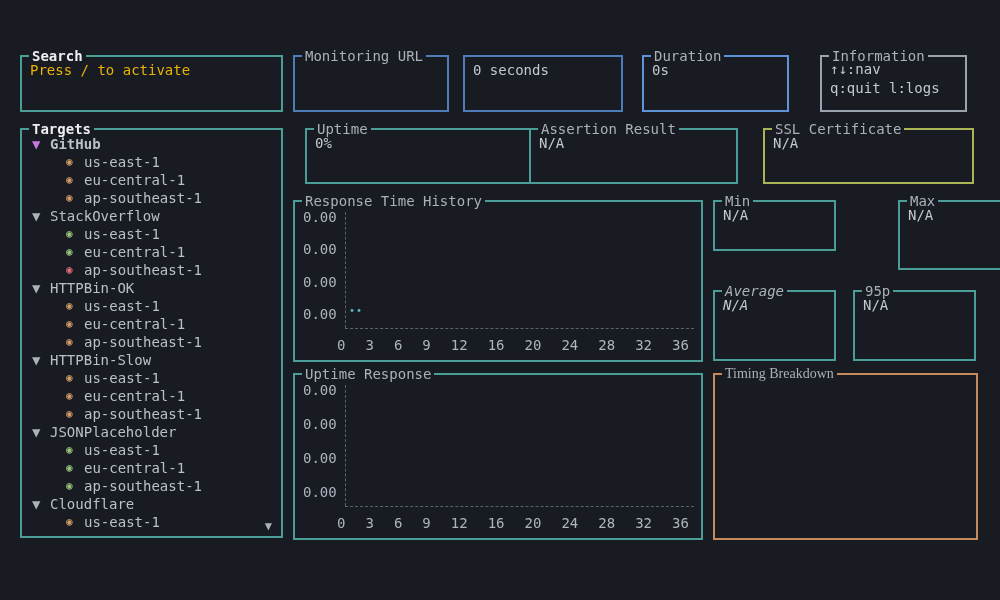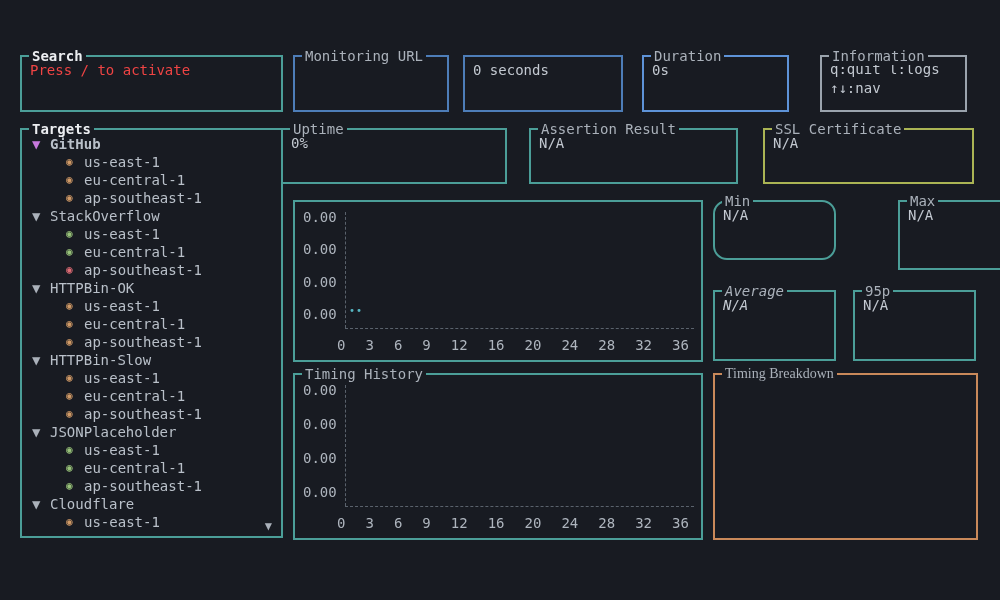--- a/index.html
+++ b/index.html
@@ -15,21 +15,21 @@
   .b-blue2{border-color:#5e93d8;}
   .b-gray{border-color:#9aa3ad;}
   .b-olive{border-color:#aab454;}
   .b-orange{border-color:#c9895a;}
   .ptitle{
     position:absolute;top:-10px;left:7px;background:#181b22;
     padding:0 3px;color:#aab1ba;line-height:18px;white-space:nowrap;
   }
   .ptitle.bold{color:#eceef1;font-weight:bold;}
   .pval{padding:4px 8px;line-height:18px;color:#c3c9d1;white-space:pre;}
-  .pval.dim{color:#ef4444;}
+  .pval.dim{color:#eab308;}
   
   .tree{position:absolute;inset:0;padding-top:5px;overflow:hidden;}
   .trow{display:flex;align-items:center;height:18px;line-height:18px;padding-left:10px;white-space:nowrap;}
   .trow.child{padding-left:44px;}
   .marker{width:18px;display:inline-block;flex:0 0 18px;}
   .c-gray{color:#aab1ba;}
   .c-purple{color:#c678dd;font-weight:bold;}
   .c-orange{color:#d19a66;}
   .c-green{color:#98c379;}
   .c-red{color:#e06c75;}
@@ -65,22 +65,22 @@
   </div>
 
   <div class="panel b-blue2" style="left:642px;top:55px;width:147px;height:57px;">
     <span class="ptitle">Duration</span>
     <div class="pval">0s</div>
   </div>
 
   <div class="panel b-gray" style="left:820px;top:55px;width:147px;height:57px;">
     <span class="ptitle">Information</span>
     <div class="info-body">
+      <div class="info-line">↑↓:nav</div>
       <div class="info-line">q:quit l:logs</div>
-      <div class="info-line">↑↓:nav</div>
     </div>
   </div>
 
   <div class="panel b-teal" style="left:20px;top:128px;width:263px;height:410px;">
     <span class="ptitle bold">Targets</span>
     <div class="tree">
       <div class="trow">
           <span class="marker c-purple">▼</span>
           <span class="tlabel c-purple">GitHub</span>
         </div>
@@ -165,36 +165,37 @@
           <span class="tlabel">Cloudflare</span>
         </div>
       <div class="trow child">
           <span class="marker c-orange icon-glyph">◉</span>
           <span class="tlabel">us-east-1</span>
         </div>
     </div>
     <span class="scroll-ind">▼</span>
   </div>
 
-  <div class="panel b-teal" style="left:281px;top:128px;width:226px;height:56px;">
+  <div class="panel b-teal" style="left:305px;top:128px;width:226px;height:56px;">
     <span class="ptitle">Uptime</span>
     <div class="pval">0%</div>
   </div>
 
   <div class="panel b-teal" style="left:529px;top:128px;width:209px;height:56px;">
     <span class="ptitle">Assertion Result</span>
     <div class="pval">N/A</div>
   </div>
 
   <div class="panel b-olive" style="left:763px;top:128px;width:211px;height:56px;">
     <span class="ptitle">SSL Certificate</span>
     <div class="pval">N/A</div>
   </div>
 
   <div class="panel b-teal" style="left:293px;top:200px;width:410px;height:162px;">
+    <span class="ptitle">Response Time History</span>
     <div class="ylabels" style="height:113px;">
       <span>0.00</span>
       <span>0.00</span>
       <span>0.00</span>
       <span>0.00</span>
     </div>
     <div class="axis-v" style="height:116px;"></div>
     <div class="axis-h" style="top:126px;"></div>
     <span class="dots" style="bottom:44px;">••</span>
     <div class="xlabels" style="bottom:7px;">
@@ -205,39 +206,39 @@
       <span>12</span>
       <span>16</span>
       <span>20</span>
       <span>24</span>
       <span>28</span>
       <span>32</span>
       <span>36</span>
     </div>
   </div>
 
-  <div class="panel b-teal" style="left:713px;top:200px;width:123px;height:60px;border-radius:14px;">
+  <div class="panel b-teal" style="left:713px;top:200px;width:123px;height:51px;">
     <span class="ptitle">Min</span>
     <div class="pval">N/A</div>
   </div>
   <div class="panel b-teal" style="left:853px;top:200px;width:123px;height:70px;margin-left:45px;">
     <span class="ptitle">Max</span>
     <div class="pval">N/A</div>
   </div>
   <div class="panel b-teal" style="left:713px;top:290px;width:123px;height:71px;font-style:italic;">
     <span class="ptitle">Average</span>
     <div class="pval">N/A</div>
   </div>
   <div class="panel b-teal" style="left:853px;top:290px;width:123px;height:71px;">
     <span class="ptitle">95p</span>
     <div class="pval">N/A</div>
   </div>
 
   <div class="panel b-teal" style="left:293px;top:373px;width:410px;height:167px;">
-    <span class="ptitle">Timing History</span>
+    <span class="ptitle">Uptime Response</span>
     <div class="ylabels" style="height:118px;">
       <span>0.00</span>
       <span>0.00</span>
       <span>0.00</span>
       <span>0.00</span>
     </div>
     <div class="axis-v" style="height:121px;"></div>
     <div class="axis-h" style="top:131px;"></div>
     <div class="xlabels" style="bottom:7px;">
       <span>0</span>

